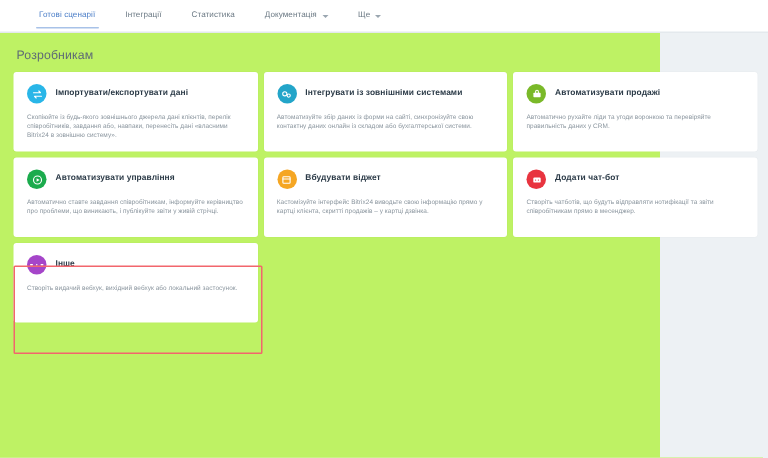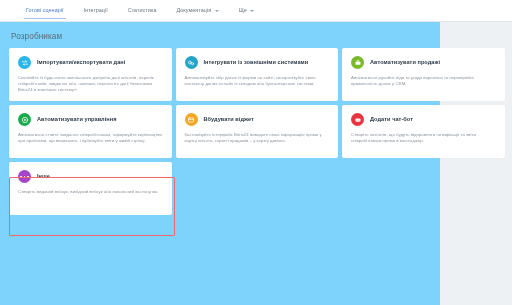--- a/index.html
+++ b/index.html
@@ -11,21 +11,21 @@
     height: 305px;
     overflow: hidden;
     background: #edf1f4;
     font-family: "Liberation Sans", "DejaVu Sans", sans-serif;
     -webkit-font-smoothing: antialiased;
   }
   .page {
     position: relative;
     width: 440px;
     height: 305px;
-    background: #7dd3fc;
+    background: #bef264;
   }
 
   
   .topbar {
     position: absolute;
     left: 0;
     top: 0;
     width: 512px;
     height: 22px;
     background: #ffffff;

